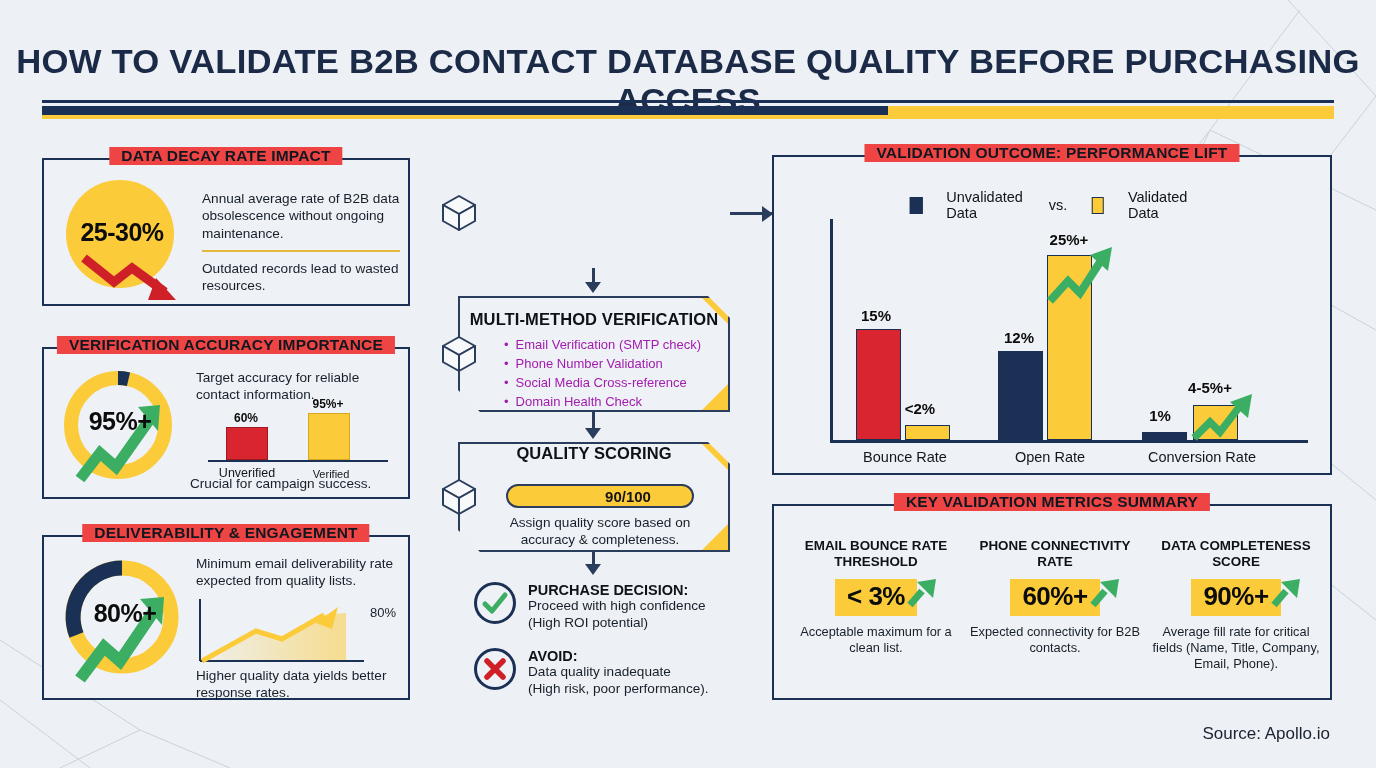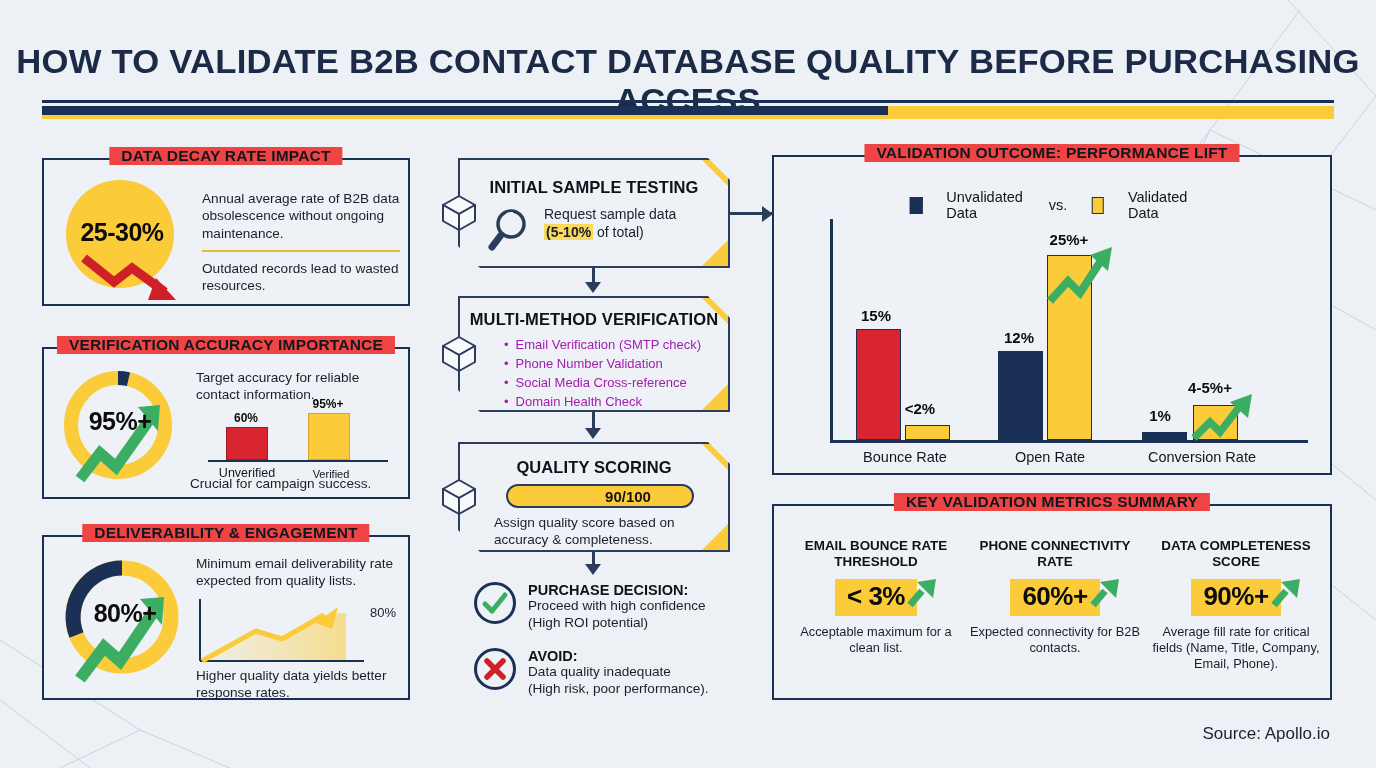--- a/index.html
+++ b/index.html
@@ -203,34 +203,20 @@
       <line x1="4" y1="2" x2="4" y2="64" stroke="#1b3055" stroke-width="2"></line>
       <line x1="4" y1="64" x2="168" y2="64" stroke="#1b3055" stroke-width="2"></line>
       <polyline points="6,64 60,34 86,42 128,18" fill="none" stroke="#fbcb3a" stroke-width="5" stroke-linejoin="miter"></polyline>
       <polygon points="120,26 142,10 136,32" fill="#fbcb3a"></polygon>
     </svg>
     <div style="position:absolute; left:326px; top:68px; font-size:13px; color:#17202b;">80%</div>
 
     <div class="body-txt" style="position:absolute; left:152px; top:130px; width:212px;">Higher quality data yields better response rates.</div>
   </div>
 
-  <div class="flowbox" style="left:458px; top:158px; width:272px; height:110px;">
-    <div class="corner-tr"></div>
-    <div class="corner-bl"></div>
-    <div class="flow-title" style="margin-top:18px;">INITIAL SAMPLE TESTING</div>
-    <svg style="position:absolute; left:24px; top:44px;" width="52" height="52" viewBox="0 0 52 52">
-      <circle cx="27" cy="20" r="13" fill="none" stroke="#2b3d5c" stroke-width="3.5"></circle>
-      <path d="M20 14 a9 9 0 0 1 9 -5" fill="none" stroke="#eef1f5" stroke-width="2"></path>
-      <line x1="17" y1="31" x2="8" y2="43" stroke="#2b3d5c" stroke-width="7" stroke-linecap="round"></line>
-    </svg>
-    <div class="body-txt" style="position:absolute; left:84px; top:46px; width:180px; font-size:14px;">
-      <span>Request sample data</span><br>
-      <span class="hl">(5-10%</span><span> of total)</span>
-    </div>
-  </div>
   <svg class="cube" style="left:438px; top:192px;" width="42" height="42" viewBox="0 0 42 42">
     <g fill="#f7f9fb" stroke="#2b3d5c" stroke-width="2" stroke-linejoin="round">
       <polygon points="21,4 37,13 21,22 5,13"></polygon>
       <polygon points="5,13 21,22 21,38 5,29"></polygon>
       <polygon points="37,13 37,29 21,38 21,22"></polygon>
     </g>
   </svg>
   <div class="conn-v" style="left:592px; top:268px; height:22px;"></div>
   <div class="arrow-dn" style="left:585px; top:282px;"></div>
 
@@ -251,25 +237,25 @@
       <polygon points="5,13 21,22 21,38 5,29"></polygon>
       <polygon points="37,13 37,29 21,38 21,22"></polygon>
     </g>
   </svg>
   <div class="conn-v" style="left:592px; top:412px; height:22px;"></div>
   <div class="arrow-dn" style="left:585px; top:428px;"></div>
 
   <div class="flowbox" style="left:458px; top:442px; width:272px; height:110px;">
     <div class="corner-tr"></div>
     <div class="corner-bl"></div>
-    <div class="flow-title" style="margin-top:14px;">QUALITY SCORING</div>
+    <div class="flow-title" style="">QUALITY SCORING</div>
     <div class="pill" style="position:absolute; left:46px; top:40px; width:188px; height:24px;">
       <span style="margin-left:56px;">90/100</span>
     </div>
-    <div class="body-txt" style="position:absolute; left:34px; top:70px; width:212px; text-align:left;">Assign quality score based on accuracy &amp; completeness.</div>
+    <div class="body-txt" style="position:absolute; left:34px; top:70px; width:212px; text-align:center;">Assign quality score based on accuracy &amp; completeness.</div>
   </div>
   <svg class="cube" style="left:438px; top:476px;" width="42" height="42" viewBox="0 0 42 42">
     <g fill="#f7f9fb" stroke="#2b3d5c" stroke-width="2" stroke-linejoin="round">
       <polygon points="21,4 37,13 21,22 5,13"></polygon>
       <polygon points="5,13 21,22 21,38 5,29"></polygon>
       <polygon points="37,13 37,29 21,38 21,22"></polygon>
     </g>
   </svg>
   <div class="conn-v" style="left:592px; top:552px; height:14px;"></div>
   <div class="arrow-dn" style="left:585px; top:564px;"></div>

